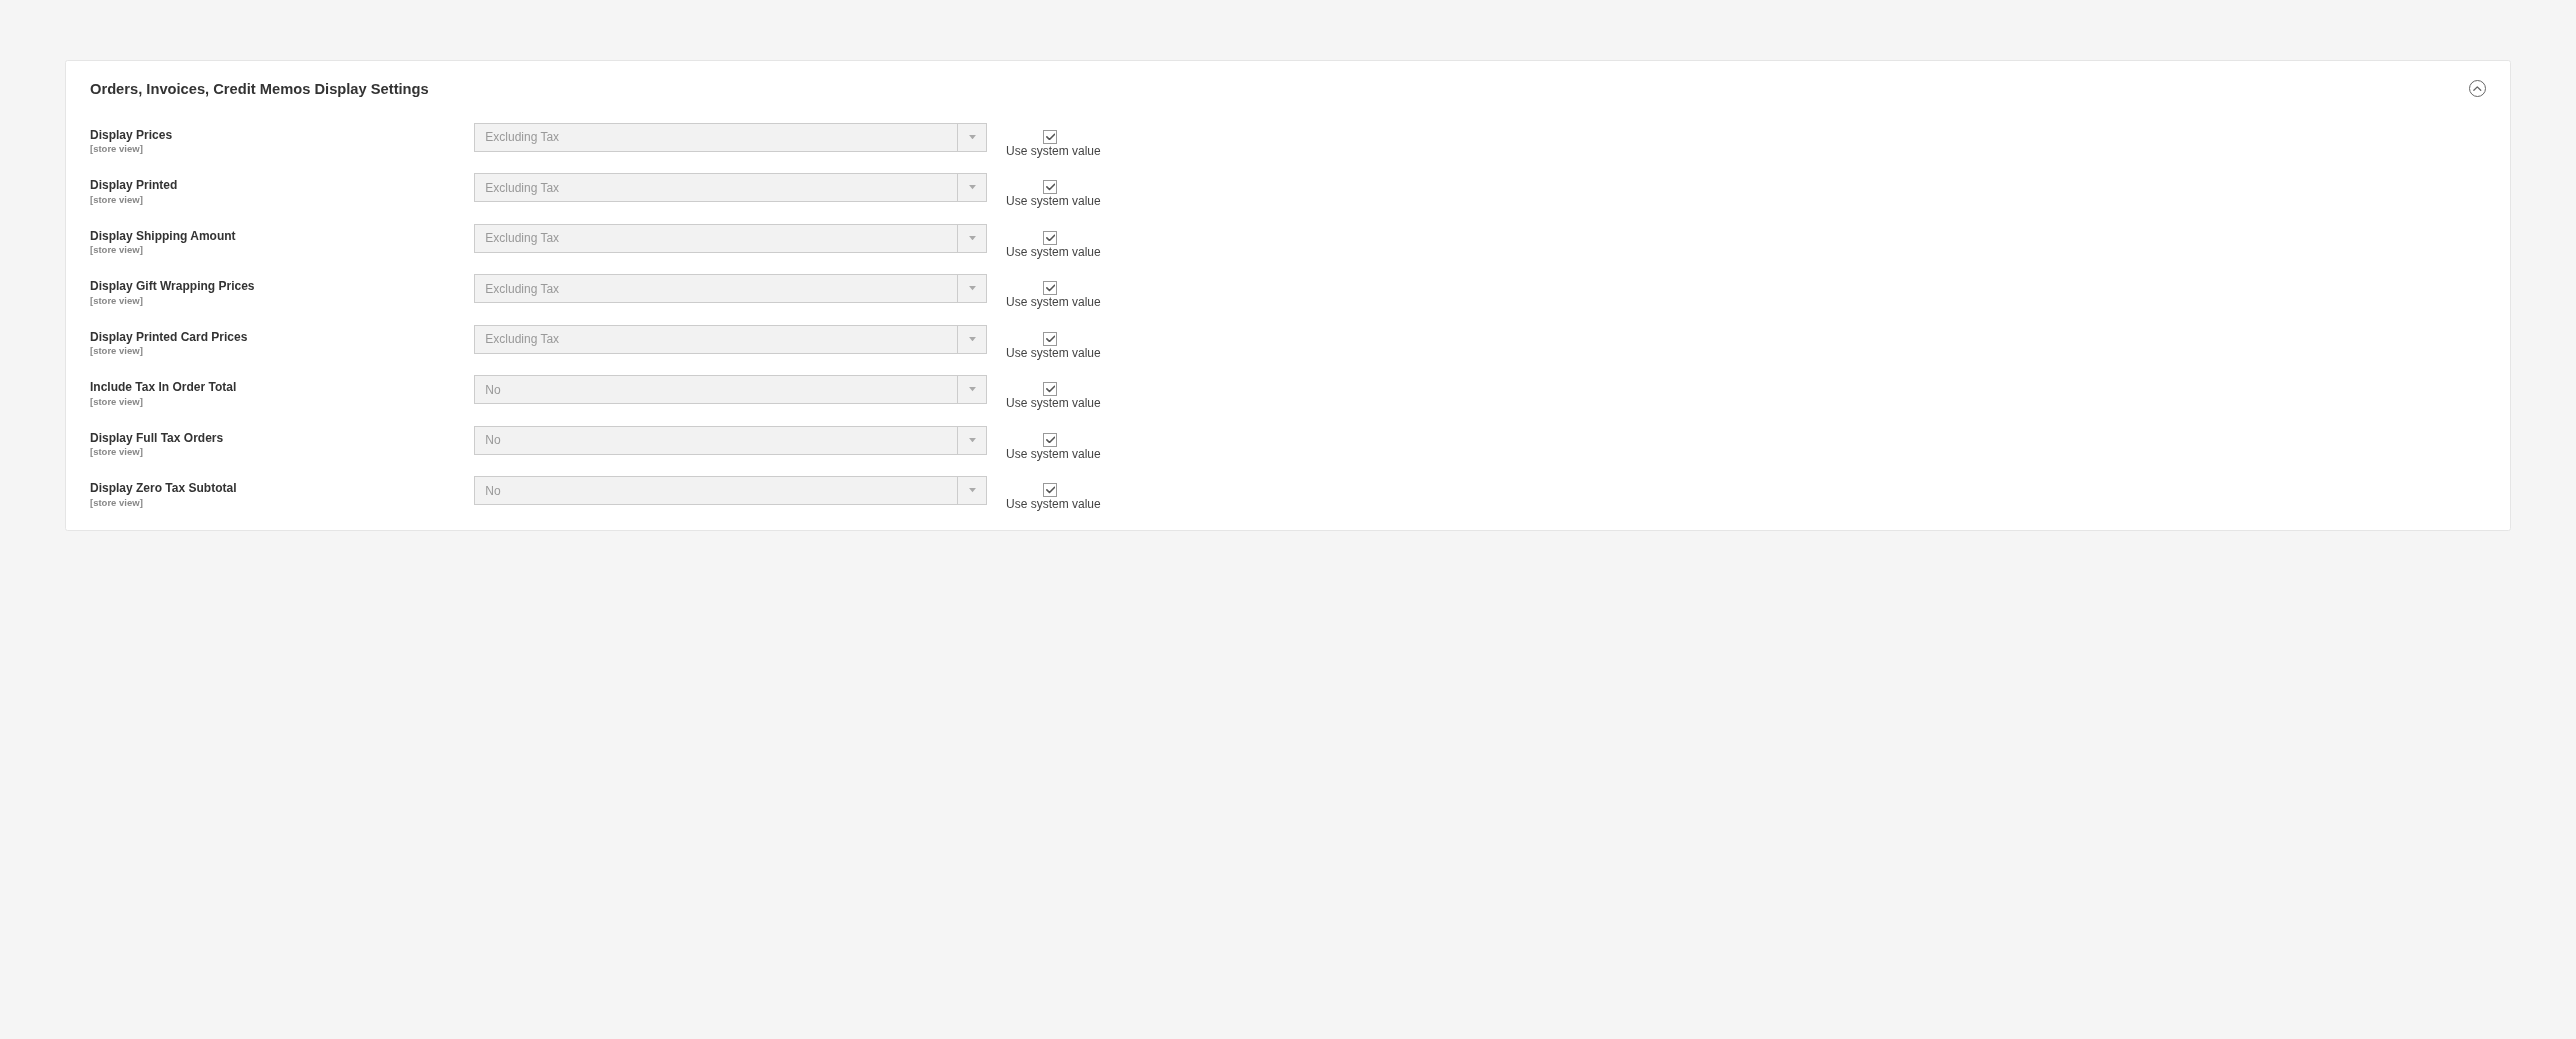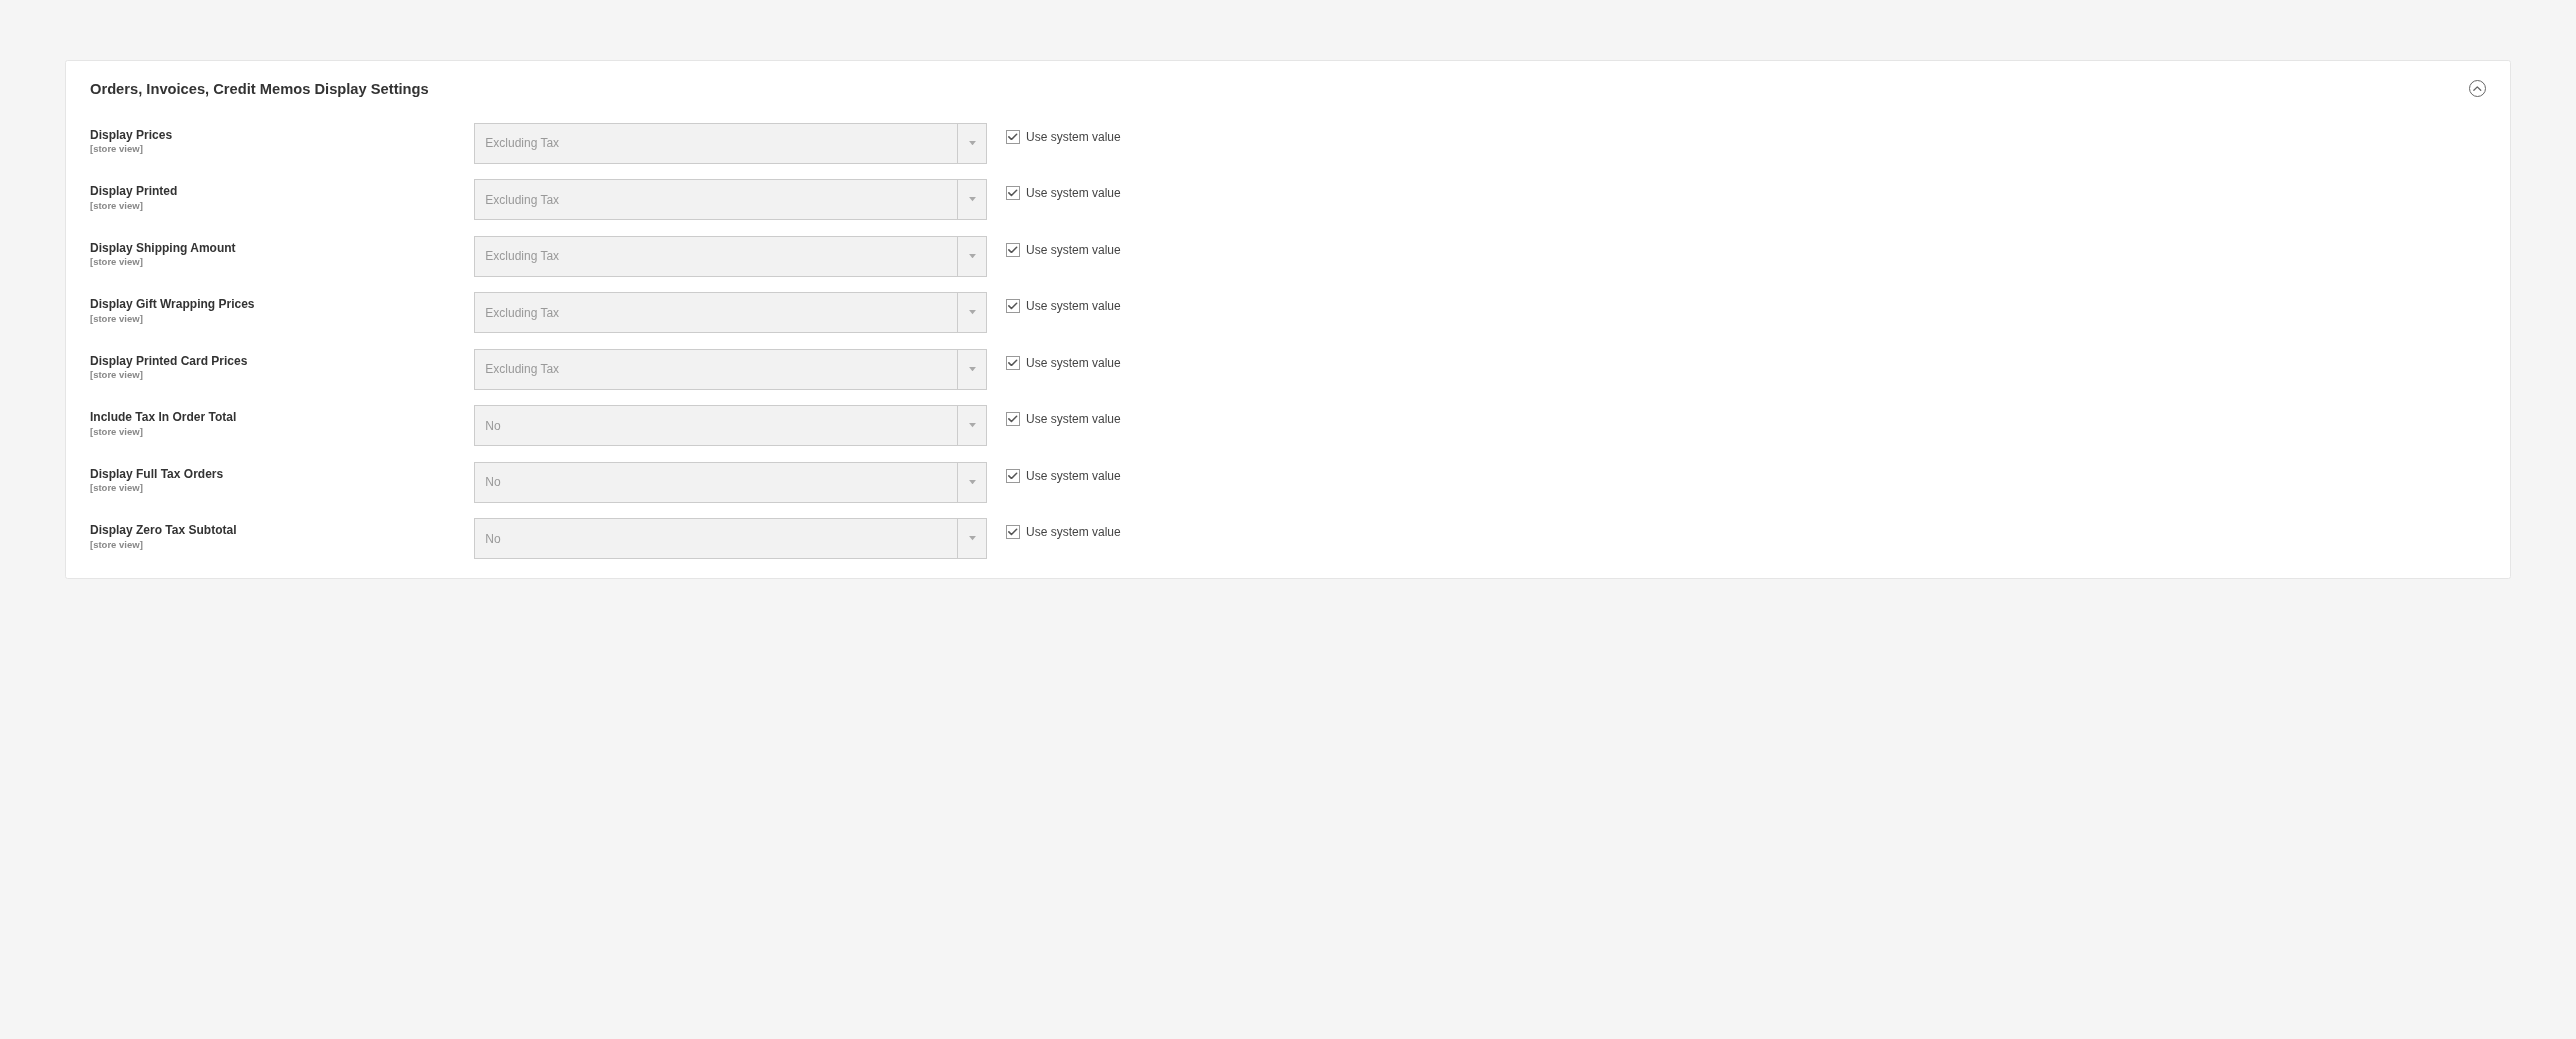--- a/index.html
+++ b/index.html
@@ -78,21 +78,21 @@
       font-weight: bold;
     }
     .field-control-col {
       flex: 1;
       max-width: 513px;
     }
     .select-wrap {
       display: flex;
       border: 0.9px solid #ccc;
       background: #f2f2f2;
-      height: 41px;
+      height: 29px;
     }
     .select-wrap.disabled {
       opacity: 1;
     }
     .select-value {
       flex: 1;
       padding: 0 10.3px;
       display: flex;
       align-items: center;
       font-size: 12px;
@@ -113,20 +113,21 @@
     }
     .select-arrow svg {
       width: 7px;
       height: 4.3px;
     }
     .field-checkbox-col {
       padding-left: 19px;
       display: flex;
       align-items: center;
       padding-top: 7px;
+      flex-direction: column;
     }
     .checkbox {
       width: 14px;
       height: 14px;
       border: 0.9px solid #999;
       background: #fff;
       display: flex;
       align-items: center;
       justify-content: center;
       cursor: pointer;

